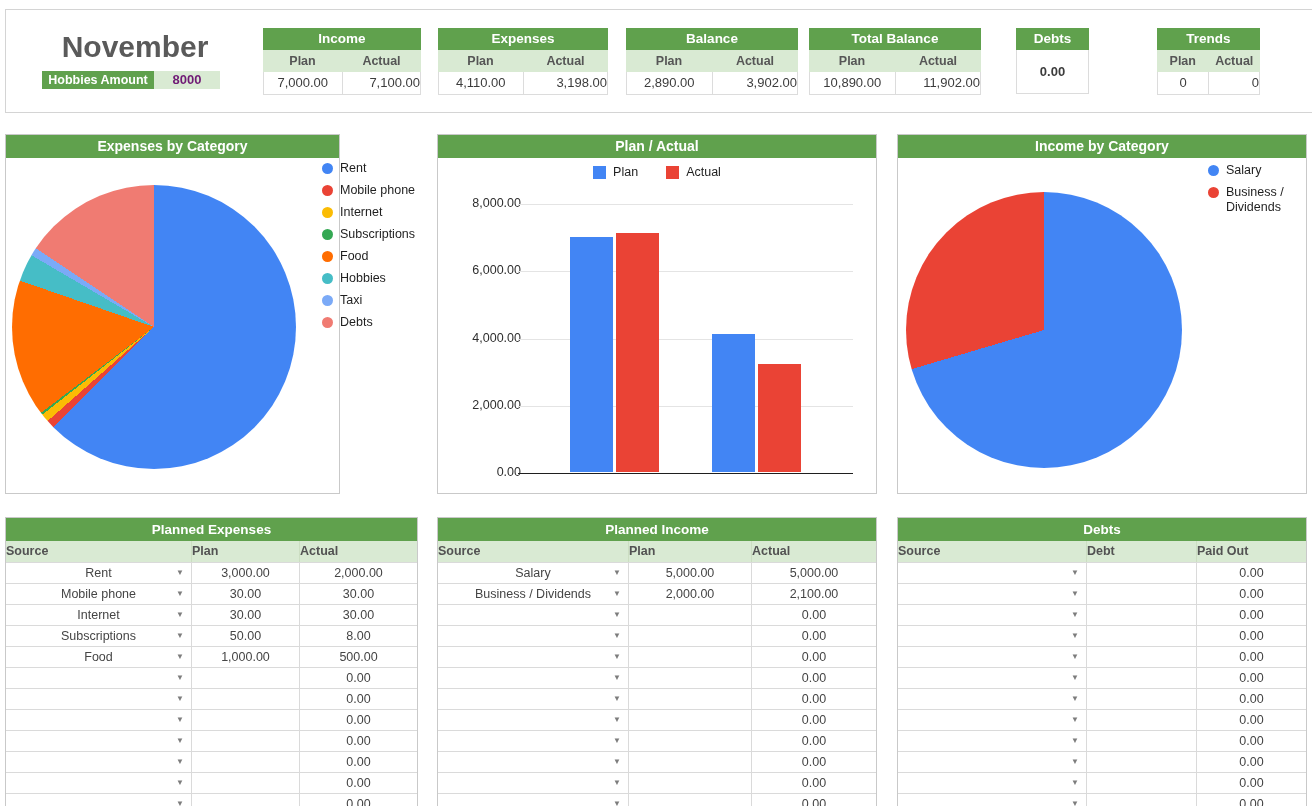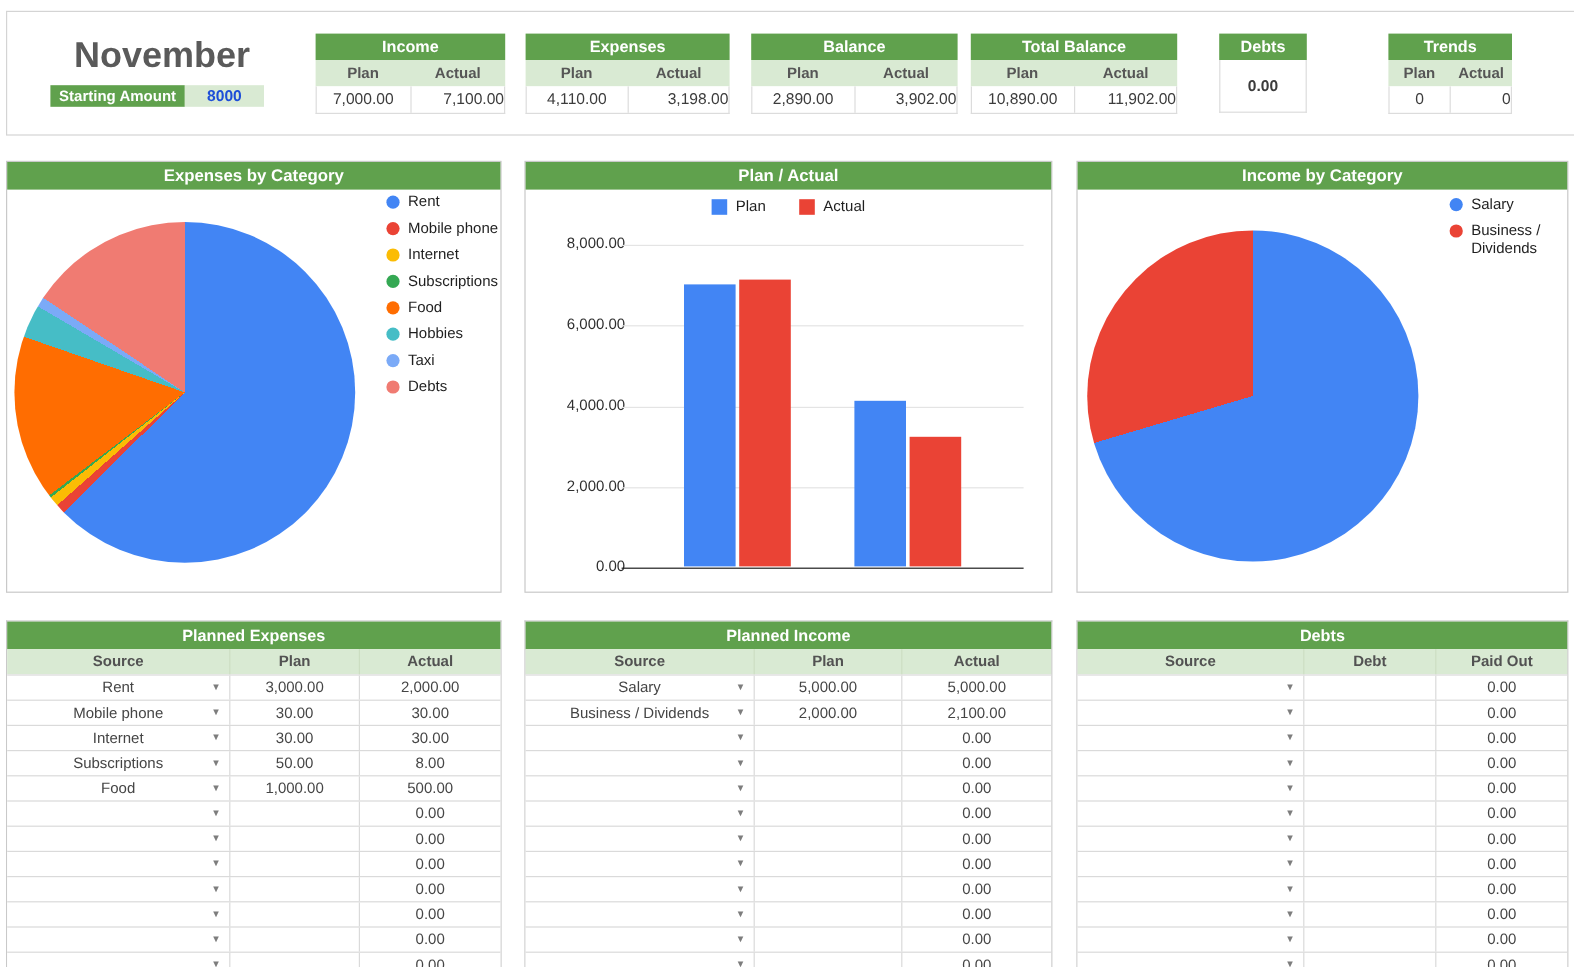--- a/index.html
+++ b/index.html
@@ -14,21 +14,21 @@
     font-family:"Liberation Sans", sans-serif;position:relative;}
 
   
   .top-section{position:absolute;left:5px;top:9px;width:1312px;height:104px;
     border:1px solid #d4d4d4;background:#fff;}
   .month-title{position:absolute;left:0;top:20px;width:258px;text-align:center;
     font-size:30px;font-weight:bold;color:#5a5a5a;}
   .chip-row{position:absolute;left:36px;top:61px;display:flex;height:18px;}
   .chip-label{width:112px;background:var(--green);color:#fff;font-weight:bold;
     font-size:12.5px;line-height:18px;text-align:center;}
-  .chip-value{width:66px;background:var(--lgreen);color:#1d4ed8;font-weight:bold;
+  .chip-value{width:66px;background:var(--lgreen);color:#701a75;font-weight:bold;
     font-size:13px;line-height:18px;text-align:center;}
 
   .card{position:absolute;top:18px;}
   .card-header{height:22px;background:var(--green);color:#fff;font-weight:bold;
     font-size:13.5px;line-height:22px;text-align:center;}
   .card-sub{display:flex;height:22px;background:var(--lgreen);}
   .card-sub .cell{flex:1;font-weight:bold;font-size:12.5px;color:#565656;
     text-align:center;line-height:22px;}
   .card-vals{display:flex;height:23px;border:1px solid #dcdcdc;border-top:none;background:#fff;}
   .card-vals .cell{flex:1;font-size:13px;color:#3c3c3c;text-align:center;line-height:21px;}
@@ -38,21 +38,21 @@
 
   #card-income{left:257px;width:158px;}
   #card-expenses{left:432px;width:170px;}
   #card-balance{left:620px;width:172px;}
   #card-total{left:803px;width:172px;}
   #card-debts{left:1010px;width:73px;}
   #card-trends{left:1117px;width:137px;padding-left:34px;}
 
   
   .panel{position:absolute;top:134px;height:360px;background:#fff;border:1px solid #c9c9c9;}
-  #panel-exp{left:5px;width:413px;}
+  #panel-exp{left:5px;width:335px;}
   #panel-bar{left:437px;width:440px;}
   #panel-inc{left:897px;width:410px;}
   .panel-title{height:23px;background:var(--green);color:#fff;font-weight:bold;
     font-size:14px;line-height:23px;text-align:center;}
 
   .pie{position:absolute;border-radius:50%;}
   #pie-exp{left:6px;top:50px;width:284px;height:284px;}
   #pie-inc{left:8px;top:57px;width:276px;height:276px;}
 
   .legend-col{position:absolute;display:flex;flex-direction:column;}
@@ -78,40 +78,40 @@
   .xlabel{position:absolute;top:344px;width:90px;text-align:center;font-size:12.5px;color:#1c1c1c;}
 
   
   .sheet-table{position:absolute;top:517px;background:#fff;border:1px solid #c9c9c9;border-bottom:none;}
   #table-pe{left:5px;width:413px;}
   #table-pi{left:437px;width:440px;}
   #table-de{left:897px;width:410px;}
   .table-title{height:23px;background:var(--green);color:#fff;font-weight:bold;
     font-size:13.5px;line-height:23px;text-align:center;}
   .thead{display:grid;height:21px;background:var(--lgreen);}
-  .thead .thcell{font-weight:bold;font-size:12.5px;color:#525252;text-align:center;
+  .thead .thcell{font-weight:bold;font-size:12.5px;color:#525252;text-align:left;
     line-height:21px;border-left:1px solid #ccdec2;}
   .thead .thcell:first-child{border-left:none;}
   .trow{display:grid;height:21px;border-top:1px solid var(--cellborder);background:#fff;}
   .tcell{position:relative;font-size:12.5px;color:var(--txt);text-align:center;
     line-height:20px;border-left:1px solid var(--cellborder);overflow:hidden;}
   .tcell:first-child{border-left:none;}
   .dd{position:absolute;right:7px;top:50%;transform:translateY(-50%);
     font-size:8px;color:#7d7d7d;line-height:8px;}
   .cols-pe{grid-template-columns:185px 108px 118px;}
   .cols-pi{grid-template-columns:190px 123px 125px;}
   .cols-de{grid-template-columns:188px 110px 110px;}
 </style>
 </head>
 <body>
 
 <div class="top-section">
   <div class="month-title">November</div>
   <div class="chip-row">
-    <div class="chip-label">Starting Amount</div>
+    <div class="chip-label">Hobbies Amount</div>
     <div class="chip-value">8000</div>
   </div>
 
   <div class="card" id="card-income">
     <div class="card-header">Income</div>
     <div class="card-sub">
       <div class="cell">Plan</div>
       <div class="cell">Actual</div>
     </div>
     <div class="card-vals">

